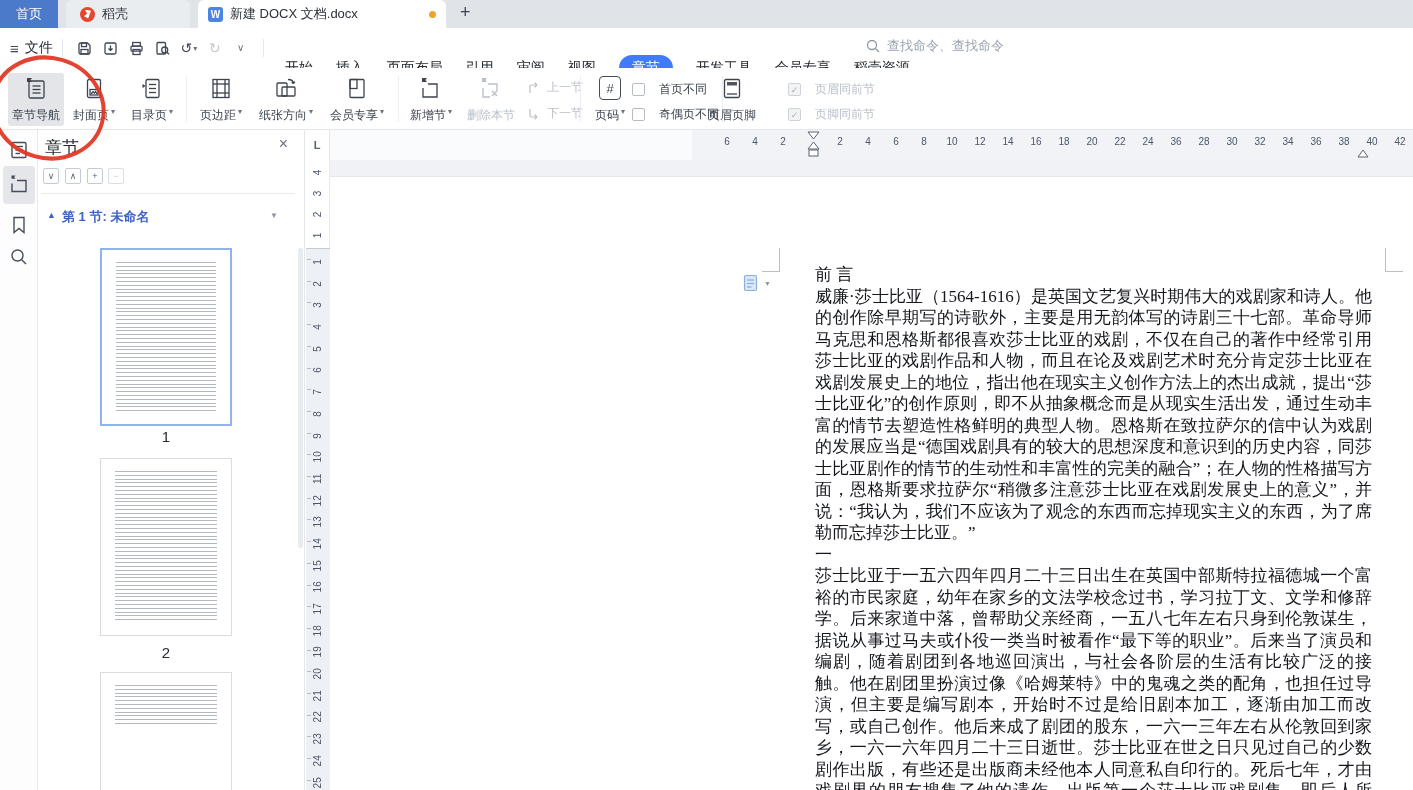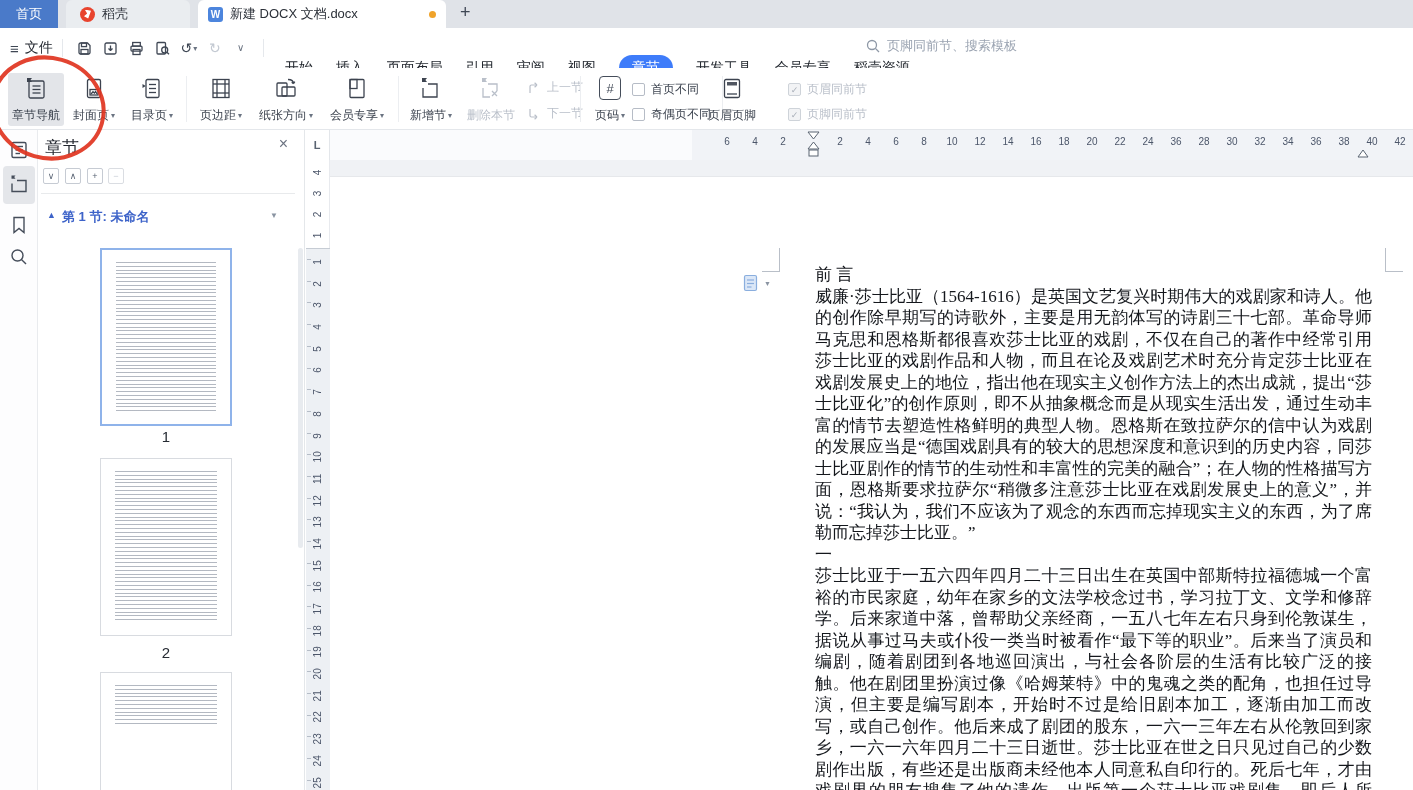--- a/index.html
+++ b/index.html
@@ -34,26 +34,26 @@
   .menu-tab.active{background:#3e7cfa;color:#fff;border-radius:14px;padding:4px 13px;}
   .searchbox{position:absolute;left:865px;top:9px;display:flex;align-items:center;gap:6px;color:#9aa3b1;font-size:13px;}
   .searchbox svg{stroke:#8e98a6;fill:none;stroke-width:1.3;}
 
   
   .ribbon{position:absolute;left:0;top:68px;width:1413px;height:62px;background:#fff;border-bottom:1px solid #e4e7eb;}
   .rbtn{position:absolute;top:5px;height:53px;display:flex;flex-direction:column;align-items:center;justify-content:space-between;padding:3px 0 2px;font-size:12px;color:#3c434f;cursor:pointer;}
   .rbtn svg{stroke:currentColor;fill:none;stroke-width:1.3;}
   .rbtn.pressed{background:#e3e5e9;border-radius:3px;}
   .rbtn.dis,.srow.dis,.ckrow.dis{color:#b9bfc9;}
-  .lbl{display:flex;align-items:center;gap:2px;white-space:nowrap;}
+  .lbl{display:flex;gap:2px;white-space:nowrap;}
   .crt{font-size:8px;color:#6b7482;}
   .rsep{position:absolute;top:8px;width:1px;height:46px;background:#eceef1;}
   .srow{position:absolute;display:flex;align-items:center;gap:5px;font-size:12px;cursor:default;}
   .srow svg{stroke:currentColor;fill:none;stroke-width:1.2;}
-  .ckrow{position:absolute;display:flex;align-items:center;gap:6px;font-size:12px;color:#3c434f;cursor:pointer;}
+  .ckrow{position:absolute;display:flex;align-items:center;gap:14px;font-size:12px;color:#3c434f;cursor:pointer;}
   .ckbox{width:13px;height:13px;border:1px solid #b6bcc6;border-radius:2px;background:#fff;display:flex;align-items:center;justify-content:center;font-size:9px;color:#a8aeb8;}
   .ckrow.dis .ckbox{background:#f2f3f5;border-color:#ced3d9;}
   .numbox{width:22px;height:24px;border:1.3px solid #454d5a;border-radius:4px;display:flex;align-items:center;justify-content:center;font-size:13px;color:#454d5a;}
   .launcher{position:absolute;left:806px;top:116px;width:9px;height:9px;border-right:1.5px solid #98a0ac;border-bottom:1.5px solid #98a0ac;}
 
   
   .annot{position:absolute;left:-18px;top:48px;width:135px;height:125px;z-index:60;pointer-events:none;}
   .annot ellipse{fill:none;stroke:#e03420;stroke-width:4;opacity:.92;}
 
   
@@ -189,21 +189,21 @@
         <span class="menu-tab active">章节</span>
         <span class="menu-tab">开发工具</span>
         <span class="menu-tab">会员专享</span>
         <span class="menu-tab">稻壳资源</span>
       </nav>
     <div class="searchbox">
       <svg width="16" height="16">
           <circle cx="7" cy="7" r="4.5"></circle>
           <line x1="10.4" y1="10.4" x2="14" y2="14"></line>
         </svg>
-      <span>页脚同前节、搜索模板</span>
+      <span>查找命令、查找命令</span>
     </div>
   </div>
 
   <div class="ribbon">
     <div class="rbtn pressed" style="left:8px;width:56px">
       <svg width="26" height="26">
           <rect x="6" y="5" width="15" height="17" rx="1.5"></rect>
           <line x1="9.5" y1="10" x2="17.5" y2="10"></line>
           <line x1="9.5" y1="13.5" x2="17.5" y2="13.5"></line>
           <line x1="9.5" y1="17" x2="17.5" y2="17"></line>

